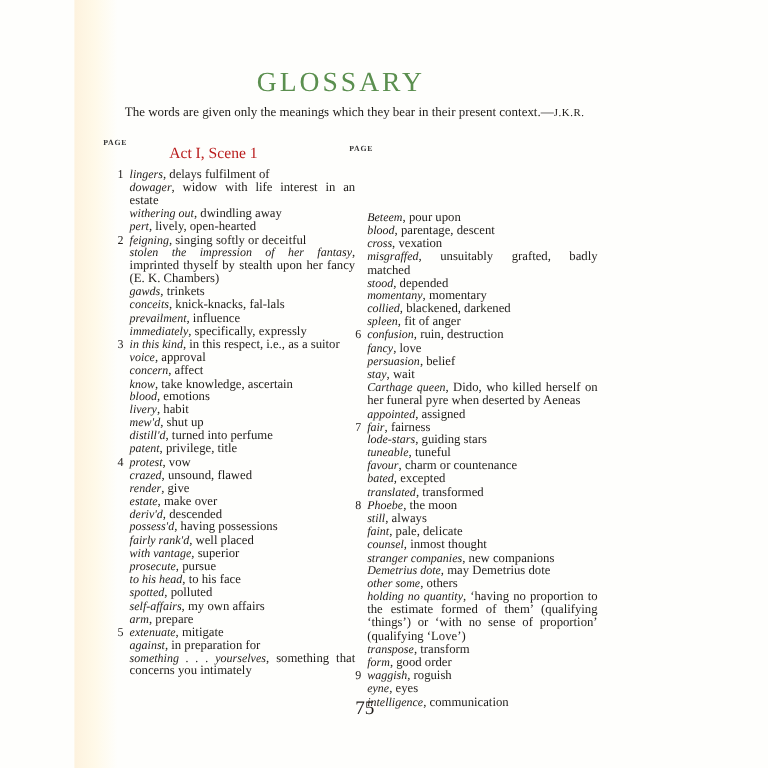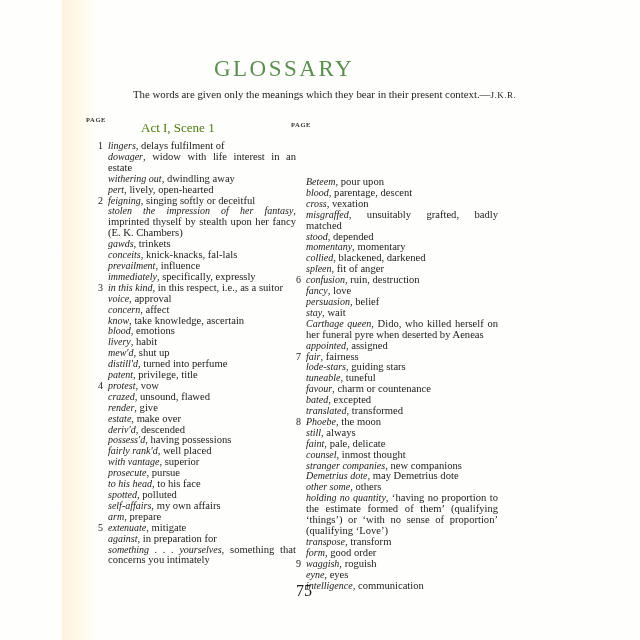--- a/index.html
+++ b/index.html
@@ -11,33 +11,33 @@
   }
   .gutter {
     position:absolute; left:62px; top:0; width:36px; height:640px;
     background:linear-gradient(to right,#fdf2de 0%,#fff9e8 45%,#fefefc 100%);
   }
   .title {
     position:absolute; left:0; width:568px; top:56px; text-align:center;
     color:#5b8f4f; font-size:23px; letter-spacing:2.5px;
   }
   .intro {
-    position:absolute; left:104px; top:88px; font-size:10.8px; white-space:nowrap;margin-left:29px;
+    position:absolute; left:104px; top:88px; font-size:10.8px; white-space:nowrap;
   }
   .intro .sig { font-variant:small-caps; font-size:9px; letter-spacing:.5px; }
   .page-lbl {
     position:absolute; font-size:6.5px; letter-spacing:.6px; font-weight:bold; color:#333;
   }
   .col {
     position:absolute; font-size:10.6px; line-height:10.9px;
   }
   .col-left { left:108px; top:141px; width:188px; }
   .col-right { left:306px; top:137px; width:192px;margin-top:40px; }
   .scene {
-    position:absolute; left:141px; top:120px; color:#4d7c0f; font-size:13px;
+    position:absolute; left:141px; top:120px; color:#b91c1c; font-size:13px;
   }
   .entry { position:relative; text-align:justify; }
   .entry .num { position:absolute; left:-10px; top:0; font-size:10px; }
   .entry i { font-size:10px; }
   .folio {
     position:absolute; left:296px; top:582px; font-size:16px;
   }
 </style>
 </head>
 <body>

